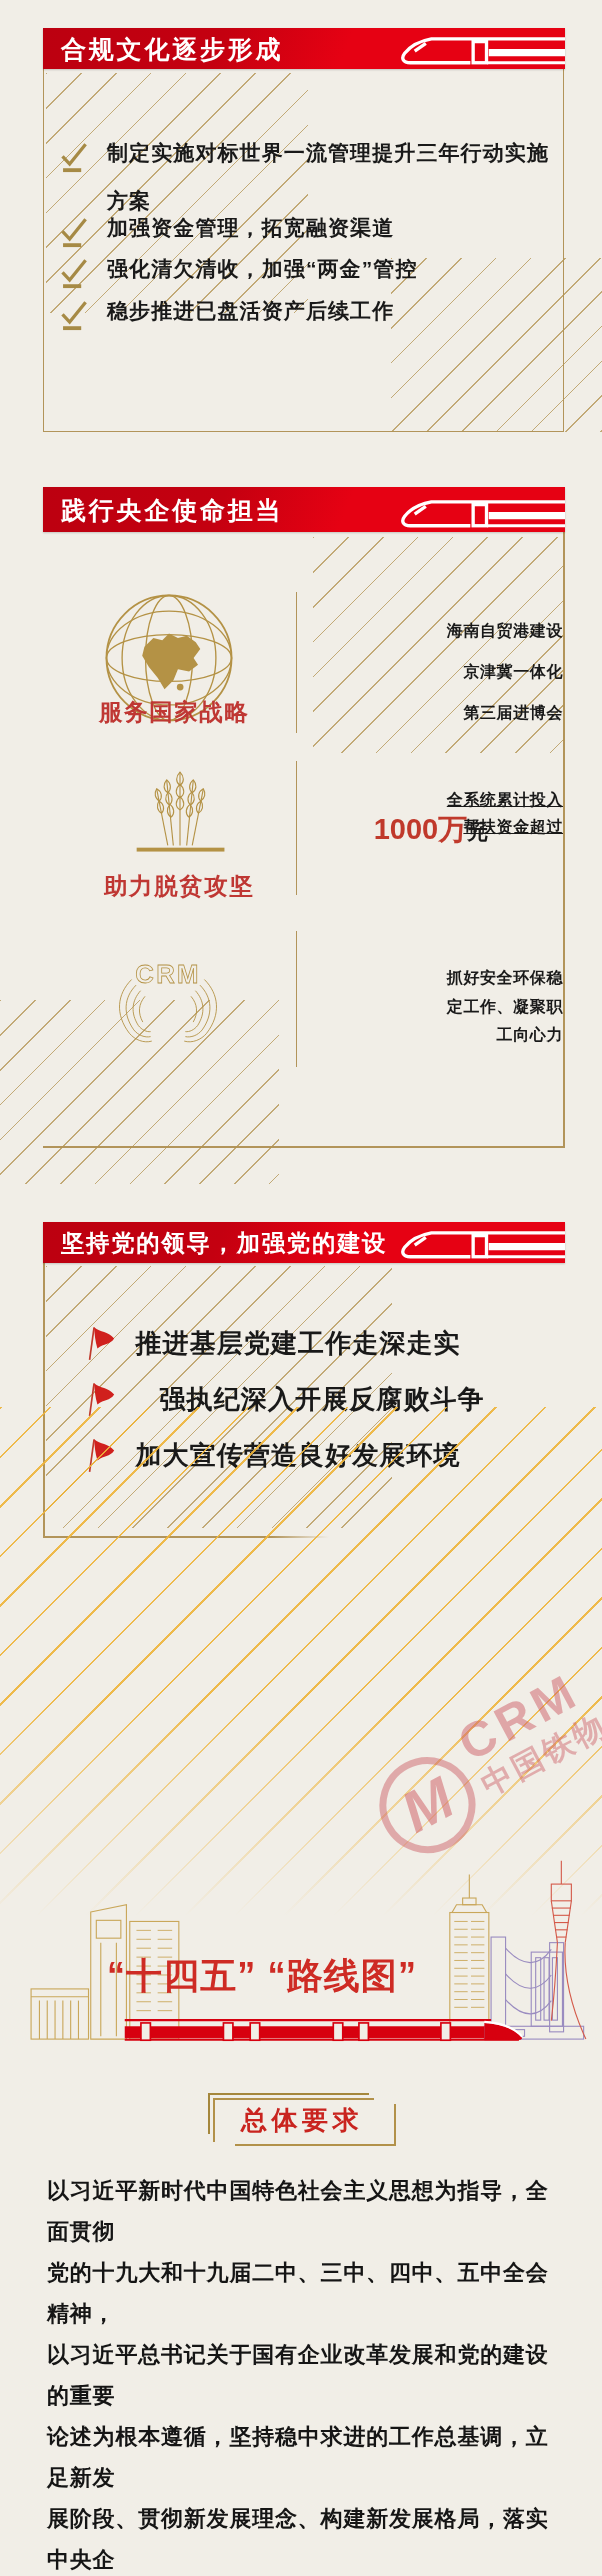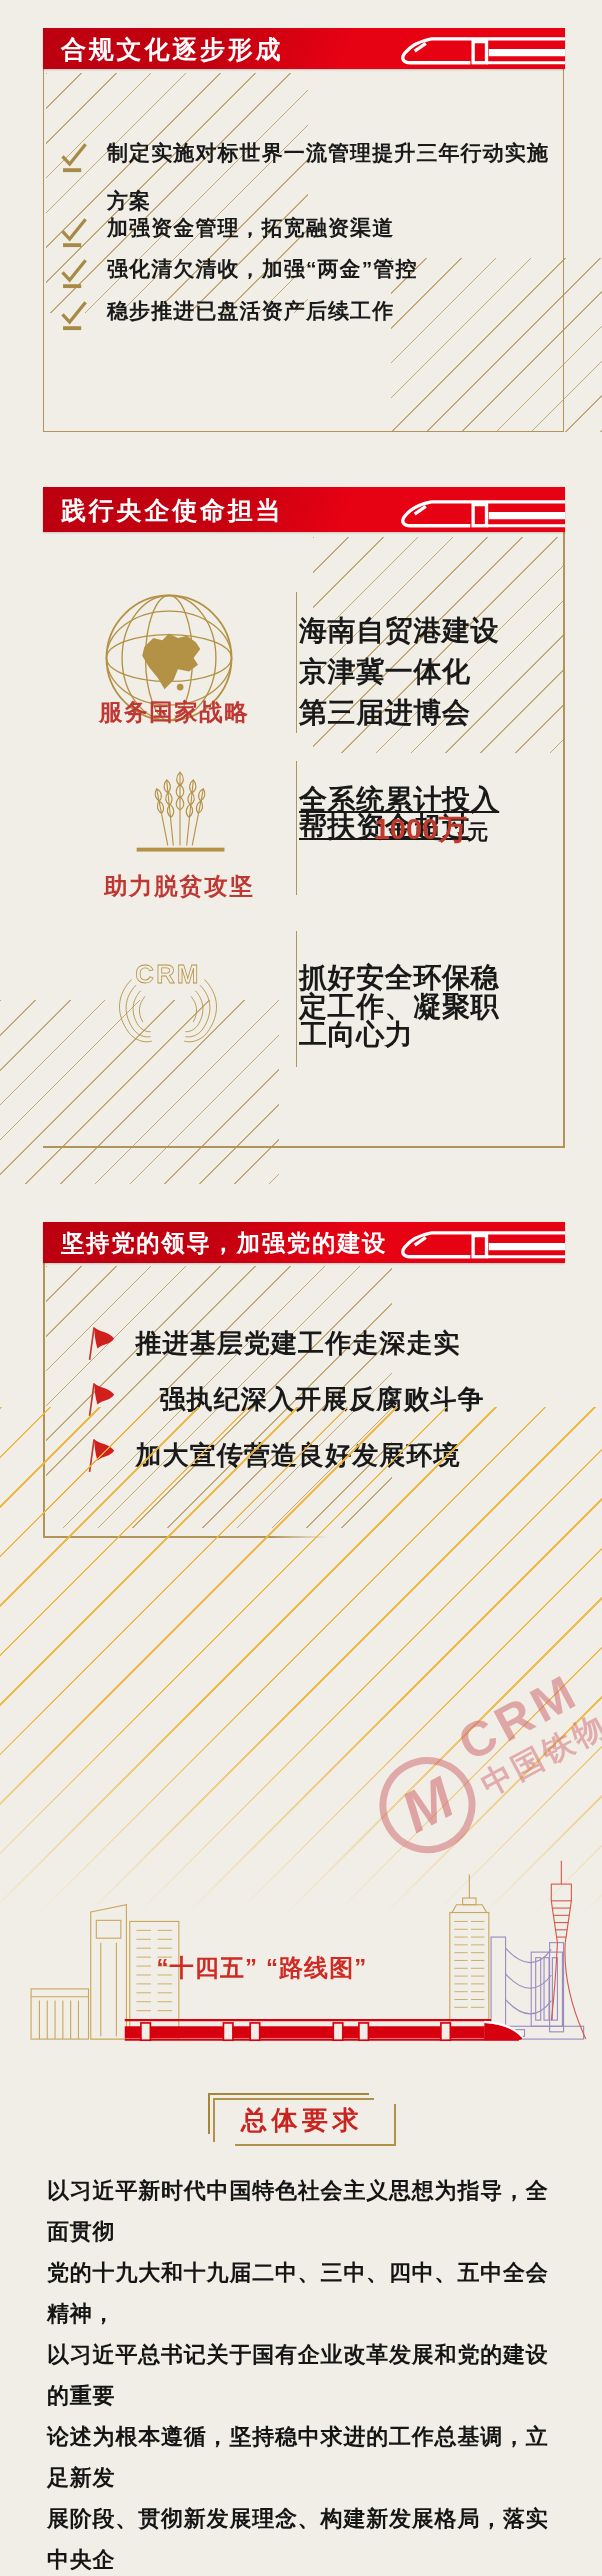--- a/index.html
+++ b/index.html
@@ -30,21 +30,21 @@
         rgba(238,180,58,.9) 0 1.7px, transparent 1.7px 35px);}
   .fade-out{position:absolute;background:linear-gradient(to bottom,rgba(241,238,231,0) 55%,#f1eee7 96%);}
 
   
   .chk-row{position:absolute;left:58px;display:flex;align-items:flex-start;}
   .chk-text{margin-left:18px;font-size:21px;font-weight:bold;color:#191919;
             line-height:48px;letter-spacing:1.1px;white-space:pre-line;width:463px;margin-top:-12.3px;}
 
   
   .m-label{position:absolute;font-size:23.4px;font-weight:bold;color:#bf3733;letter-spacing:1.7px;}
-  .m-text{position:absolute;left:299px;width:264px;text-align:left;font-size:28px;
+  .m-text{position:absolute;left:299px;width:264px;text-align:right;font-size:16px;
           font-weight:bold;color:#191919;white-space:pre-line;letter-spacing:0.6px;}
   .amount-line{position:absolute;left:299px;width:264px;text-align:center;font-weight:bold;}
   .amount-line .amt{color:#c0392b;font-size:29px;}
   .amount-line .unit{color:#191919;font-size:21px;}
 
   
   .flag-row{position:absolute;display:flex;align-items:center;}
   .flag-text{margin-left:14.5px;font-size:26px;font-weight:bold;color:#191919;letter-spacing:1.1px;}
 
   
@@ -52,21 +52,21 @@
              transform:rotate(-28deg);transform-origin:center;opacity:.92;}
   .wm-circle{width:82px;height:82px;border:7.3px solid rgba(206,96,104,.52);border-radius:50%;
              display:flex;align-items:center;justify-content:center;flex:none;margin-top:33px;}
   .wm-m{font-size:58px;font-weight:bold;color:rgba(206,96,104,.58);font-style:italic;line-height:1;}
   .wm-col{margin-left:10px;}
   .wm-crm{font-size:49px;font-weight:bold;color:rgba(206,96,104,.55);letter-spacing:5.6px;line-height:1;}
   .wm-cn{font-size:31px;font-weight:bold;color:rgba(206,96,104,.5);letter-spacing:3.3px;line-height:1;margin-top:5.6px;}
 
   
   .roadmap-title{position:absolute;left:0;top:1952px;width:524px;text-align:center;
-                 font-size:24px;font-weight:bold;color:#ce2b24;letter-spacing:1.1px;}
+                 font-size:36px;font-weight:bold;color:#ce2b24;letter-spacing:1.1px;}
 
   
   .frame-wrap{position:absolute;left:208px;top:2093px;width:188px;height:51px;}
   .frame-a{position:absolute;left:0;top:0;width:159px;height:39px;
            border-top:2.2px solid #a5873c;border-left:2.2px solid #a5873c;}
   .frame-b{position:absolute;left:5px;top:4.5px;width:159px;height:42px;
            border-top:2.2px solid #b2914a;border-left:2.2px solid #b2914a;}
   .frame-c{position:absolute;right:0;top:10.6px;width:159px;height:40px;
            border-bottom:2.2px solid #b2914a;border-right:2.2px solid #b2914a;}
   .frame-title{position:absolute;left:0;top:10px;width:100%;text-align:center;

